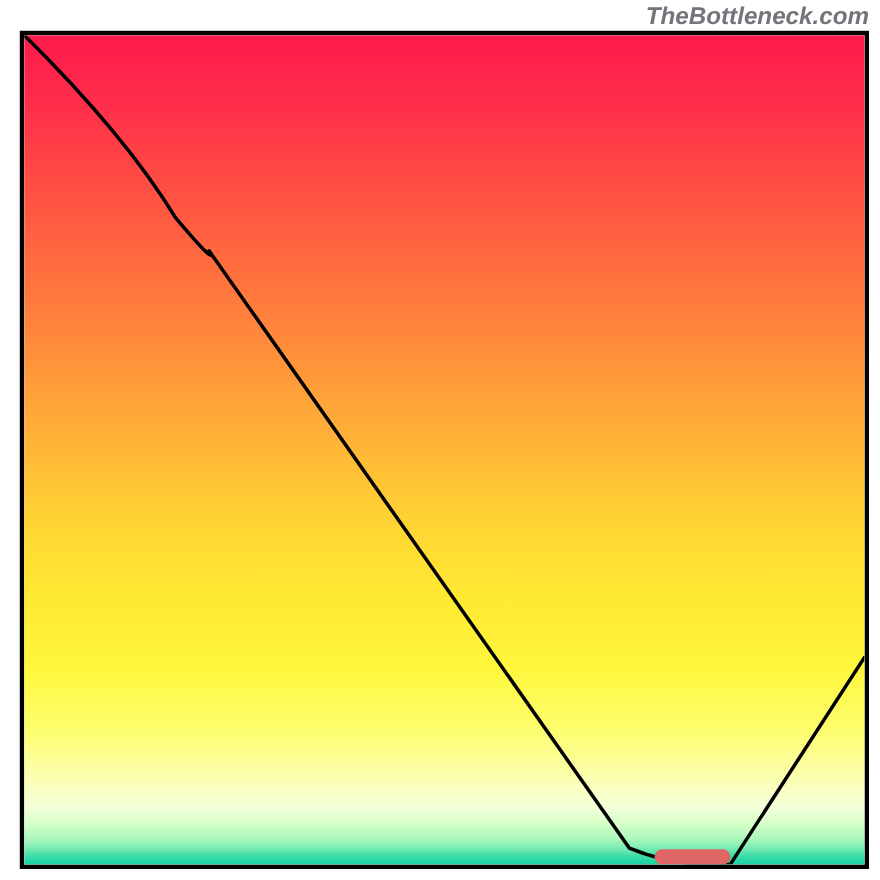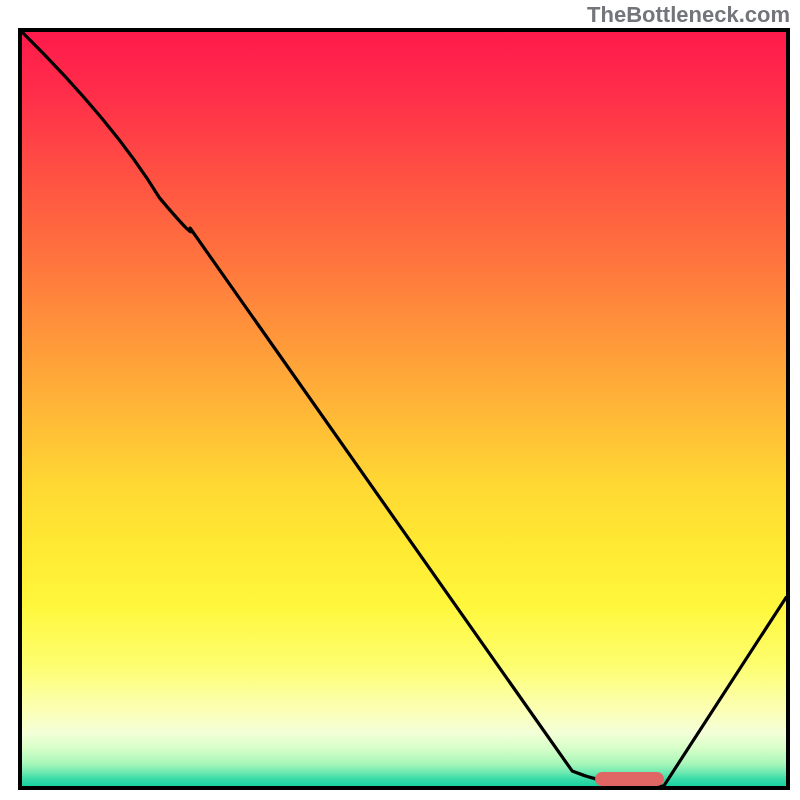--- a/index.html
+++ b/index.html
@@ -16,20 +16,21 @@
     height: 800px;
   }
   .attribution {
     position: absolute;
     top: 2px;
     right: 10px;
     font-size: 22px;
     font-weight: bold;
     color: #73757a;
     letter-spacing: 0px;
+    font-style: italic;
   }
   .plot-area {
     position: absolute;
     left: 18px;
     top: 28px;
     width: 764px;
     height: 754px;
     border: 4px solid #000;
     box-sizing: content-box;
     overflow: hidden;

